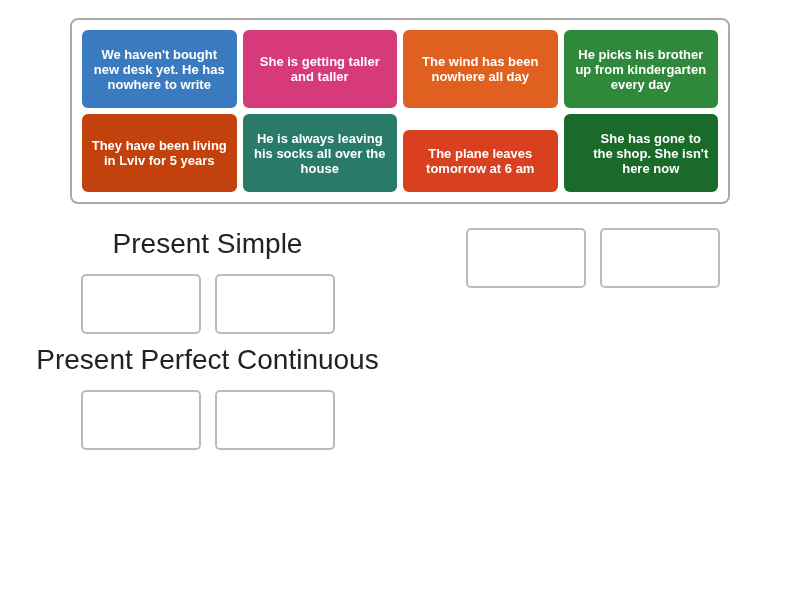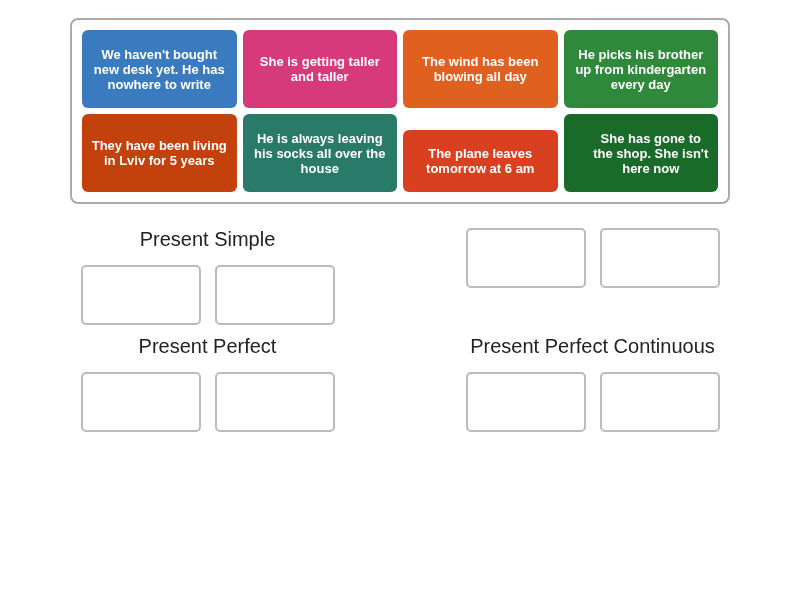--- a/index.html
+++ b/index.html
@@ -59,21 +59,21 @@
       width: 730px;
     }
 
     .category {
       display: flex;
       flex-direction: column;
       align-items: center;
     }
 
     .category-title {
-      font-size: 20px;
+      font-size: 28px;
       font-weight: normal;
       text-align: center;
       margin-bottom: 14px;
       color: #222;
     }
 
     .drop-row {
       display: flex;
       gap: 14px;
       justify-content: center;
@@ -86,21 +86,21 @@
       border-radius: 5px;
       background: #fff;
     }
   </style>
 </head>
 <body>
 
 <div class="card-bank">
     <div class="card blue">We haven't bought new desk yet. He has nowhere to write</div>
     <div class="card pink">She is getting taller and taller</div>
-    <div class="card orange">The wind has been blowing all day</div>
+    <div class="card orange">The wind has been nowhere all day</div>
     <div class="card green">He picks his brother up from kindergarten every day</div>
     <div class="card purple">They have been living in Lviv for 5 years</div>
     <div class="card teal">He is always leaving his socks all over the house</div>
     <div class="card red-orange">The plane leaves tomorrow at 6 am</div>
     <div class="card dark-green">She has gone to the shop. She isn't here now</div>
   </div>
 
 <div class="categories">
     <div class="category">
       <div class="category-title">Present Simple</div>
@@ -109,26 +109,19 @@
         <div class="drop-box"></div>
       </div>
     </div>
     <div class="category">
       <div class="drop-row">
         <div class="drop-box"></div>
         <div class="drop-box"></div>
       </div>
     </div>
     <div class="category">
-      <div class="category-title">Present Perfect</div>
-      <div class="drop-row">
-        <div class="drop-box"></div>
-        <div class="drop-box"></div>
-      </div>
-    </div>
-    <div class="category">
       <div class="category-title">Present Perfect Continuous</div>
       <div class="drop-row">
         <div class="drop-box"></div>
         <div class="drop-box"></div>
       </div>
     </div>
   </div>
 
 </body></html>

